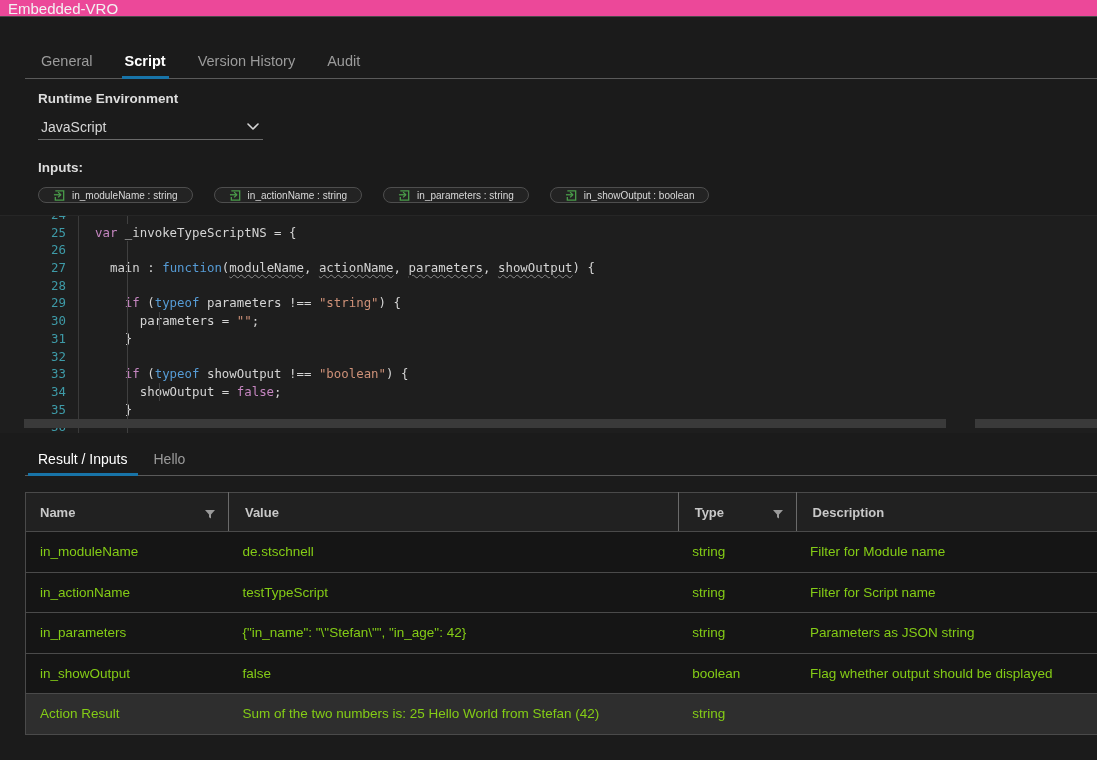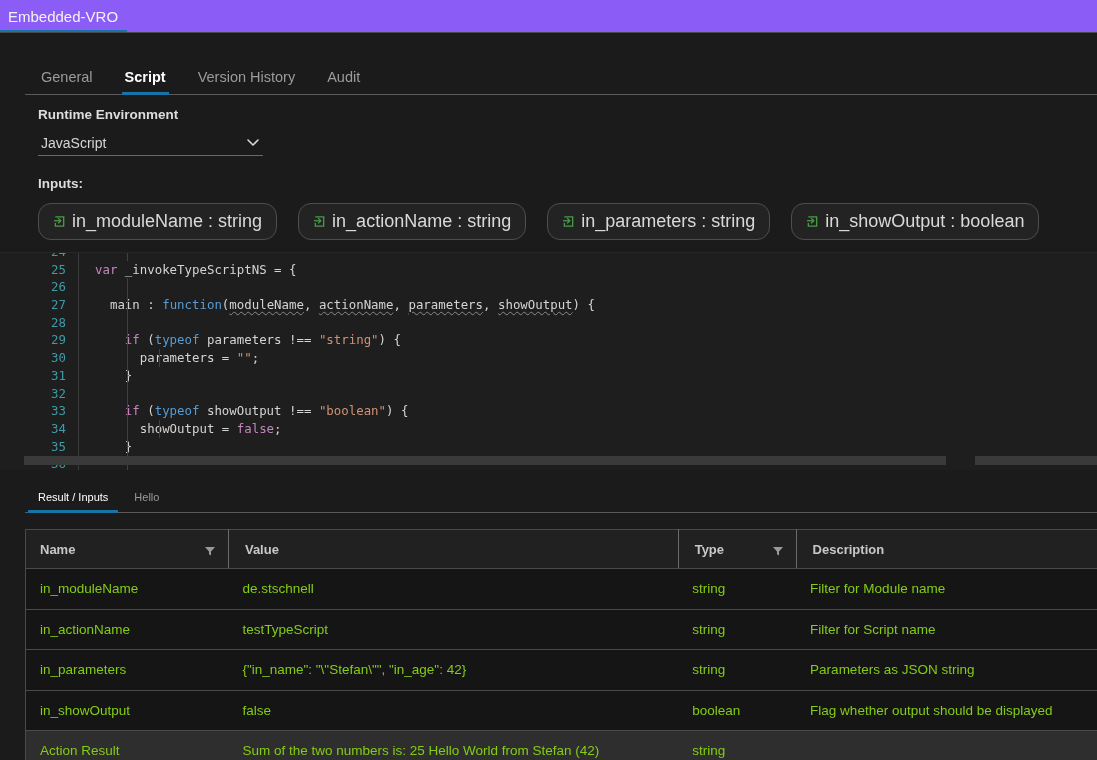--- a/index.html
+++ b/index.html
@@ -6,22 +6,22 @@
   html, body {
     width: 1097px; height: 760px;
     background: #1b1b1b;
     font-family: "Liberation Sans", sans-serif;
     overflow: hidden;
     color: #eaeaea;
   }
 
   
   #titlebar {
-    height: 33px;
-    background: #8b5cf6;
+    height: 17px;
+    background: #ec4899;
     position: relative;
     display: flex;
     align-items: center;
   }
   #title-tab {
     height: 33px;
     display: flex;
     align-items: center;
     padding: 0 18px 0 8px;
     font-size: 15px;
@@ -113,26 +113,26 @@
   
   #chips-row {
     display: flex;
     gap: 21px;
     margin-top: 12px;
   }
   .chip {
     display: flex;
     align-items: center;
     gap: 6px;
-    height: 37px;
+    height: 16px;
     padding: 0 14px;
     border: 1px solid #4e4e4e;
     border-radius: 13px;
     background: #232323;
-    font-size: 18px;
+    font-size: 10px;
     color: #d9d9d9;
     white-space: nowrap;
     cursor: pointer;
   }
   .chip-icon { width: 13px; height: 13px; display: block; flex: 0 0 auto; }
 
   
   #editor {
     margin-top: 12px;
     height: 218px;
@@ -216,21 +216,21 @@
   }
   #result-tabstrip-baseline {
     position: absolute;
     left: 25px; right: 0; bottom: 0;
     height: 1px;
     background: #5a5a5a;
   }
   .rtab {
     position: relative;
     padding: 0 13px 10px 13px;
-    font-size: 11px;
+    font-size: 14px;
     color: #9b9b9b;
     cursor: pointer;
     line-height: 1;
   }
   .rtab.active { color: #ffffff; }
   .rtab.active::after {
     content: "";
     position: absolute;
     left: 3px; right: 3px; bottom: 0;
     height: 3px;

